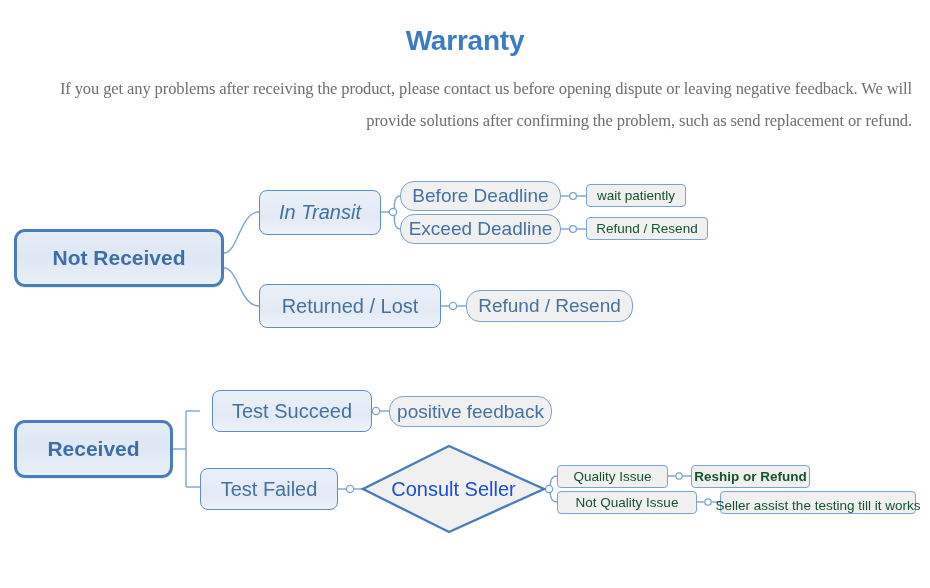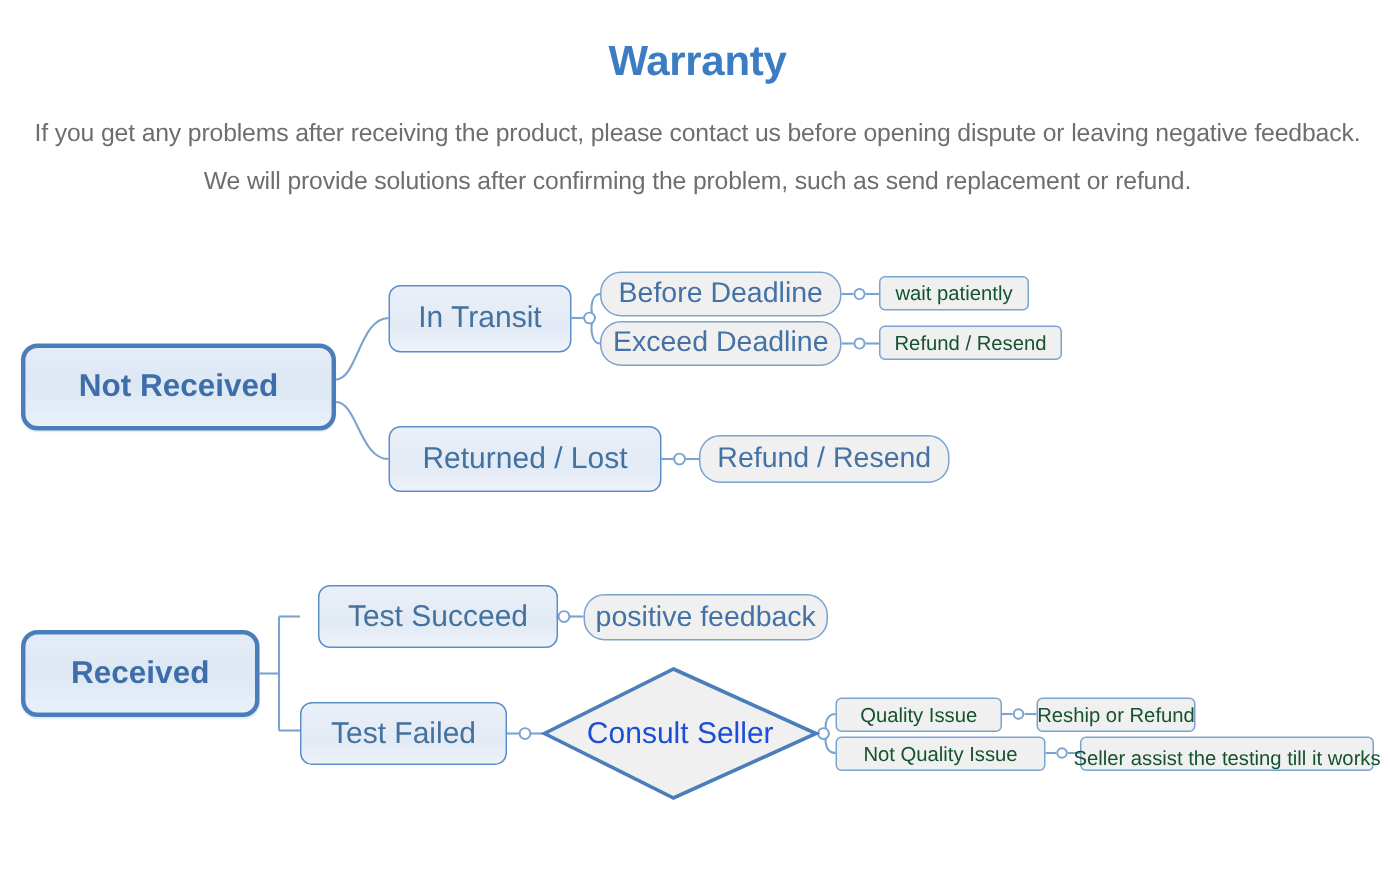--- a/index.html
+++ b/index.html
@@ -32,23 +32,24 @@
     padding-top: 27px;
     letter-spacing: -0.2px;
     line-height: 1;
   }
   #intro {
     margin: 0;
     padding: 0 18px;
     font-size: 16.5px;
     color: #6e6e6e;
     line-height: 32px;
-    text-align: center;
+    text-align: right;
     padding-top: 18px;
     letter-spacing: -0.1px;
+    font-family: Liberation Serif, serif;
   }
 
   
   #diagram {
     position: absolute;
     left: 0;
     top: 0;
     width: 930px;
     height: 588px;
   }
@@ -191,21 +192,21 @@
       <circle cx="708" cy="502" r="3.2"></circle>
     </g>
 
     <polygon points="449,446 544,489 449,532 363,489" fill="#f0f0f0" stroke="#4a7ebb" stroke-width="2.4"></polygon>
   </svg>
 
   <div class="node root" style="left:14px; top:229px; width:210px; height:58px;">
     <span>Not Received</span>
   </div>
 
-  <div class="node lvl2" style="left:259px; top:190px; width:122px; height:45px;">
+  <div class="node lvl2" style="left:259px; top:190px; width:122px; height:45px;font-style:italic;">
     <span>In Transit</span>
   </div>
 
   <div class="node lvl3" style="left:400px; top:181px; width:161px; height:30px;">
     <span>Before Deadline</span>
   </div>
 
   <div class="node lvl3" style="left:400px; top:214px; width:161px; height:30px;">
     <span>Exceed Deadline</span>
   </div>
@@ -247,21 +248,21 @@
   </div>
 
   <div class="node lvl4" style="left:557px; top:465px; width:111px; height:23px;">
     <span>Quality Issue</span>
   </div>
 
   <div class="node lvl4" style="left:557px; top:491px; width:140px; height:23px;">
     <span>Not Quality Issue</span>
   </div>
 
-  <div class="node lvl4" style="left:691px; top:465px; width:106px; height:23px;">
+  <div class="node lvl4" style="left:691px; top:465px; width:119px; height:23px;font-weight:bold;">
     <span>Reship or Refund</span>
   </div>
 
   <div class="node lvl4" style="left:720px; top:491px; width:196px; height:23px;align-items:flex-end;">
     <span>Seller assist the testing till it works</span>
   </div>
 
 </div>
 
 </body></html>

